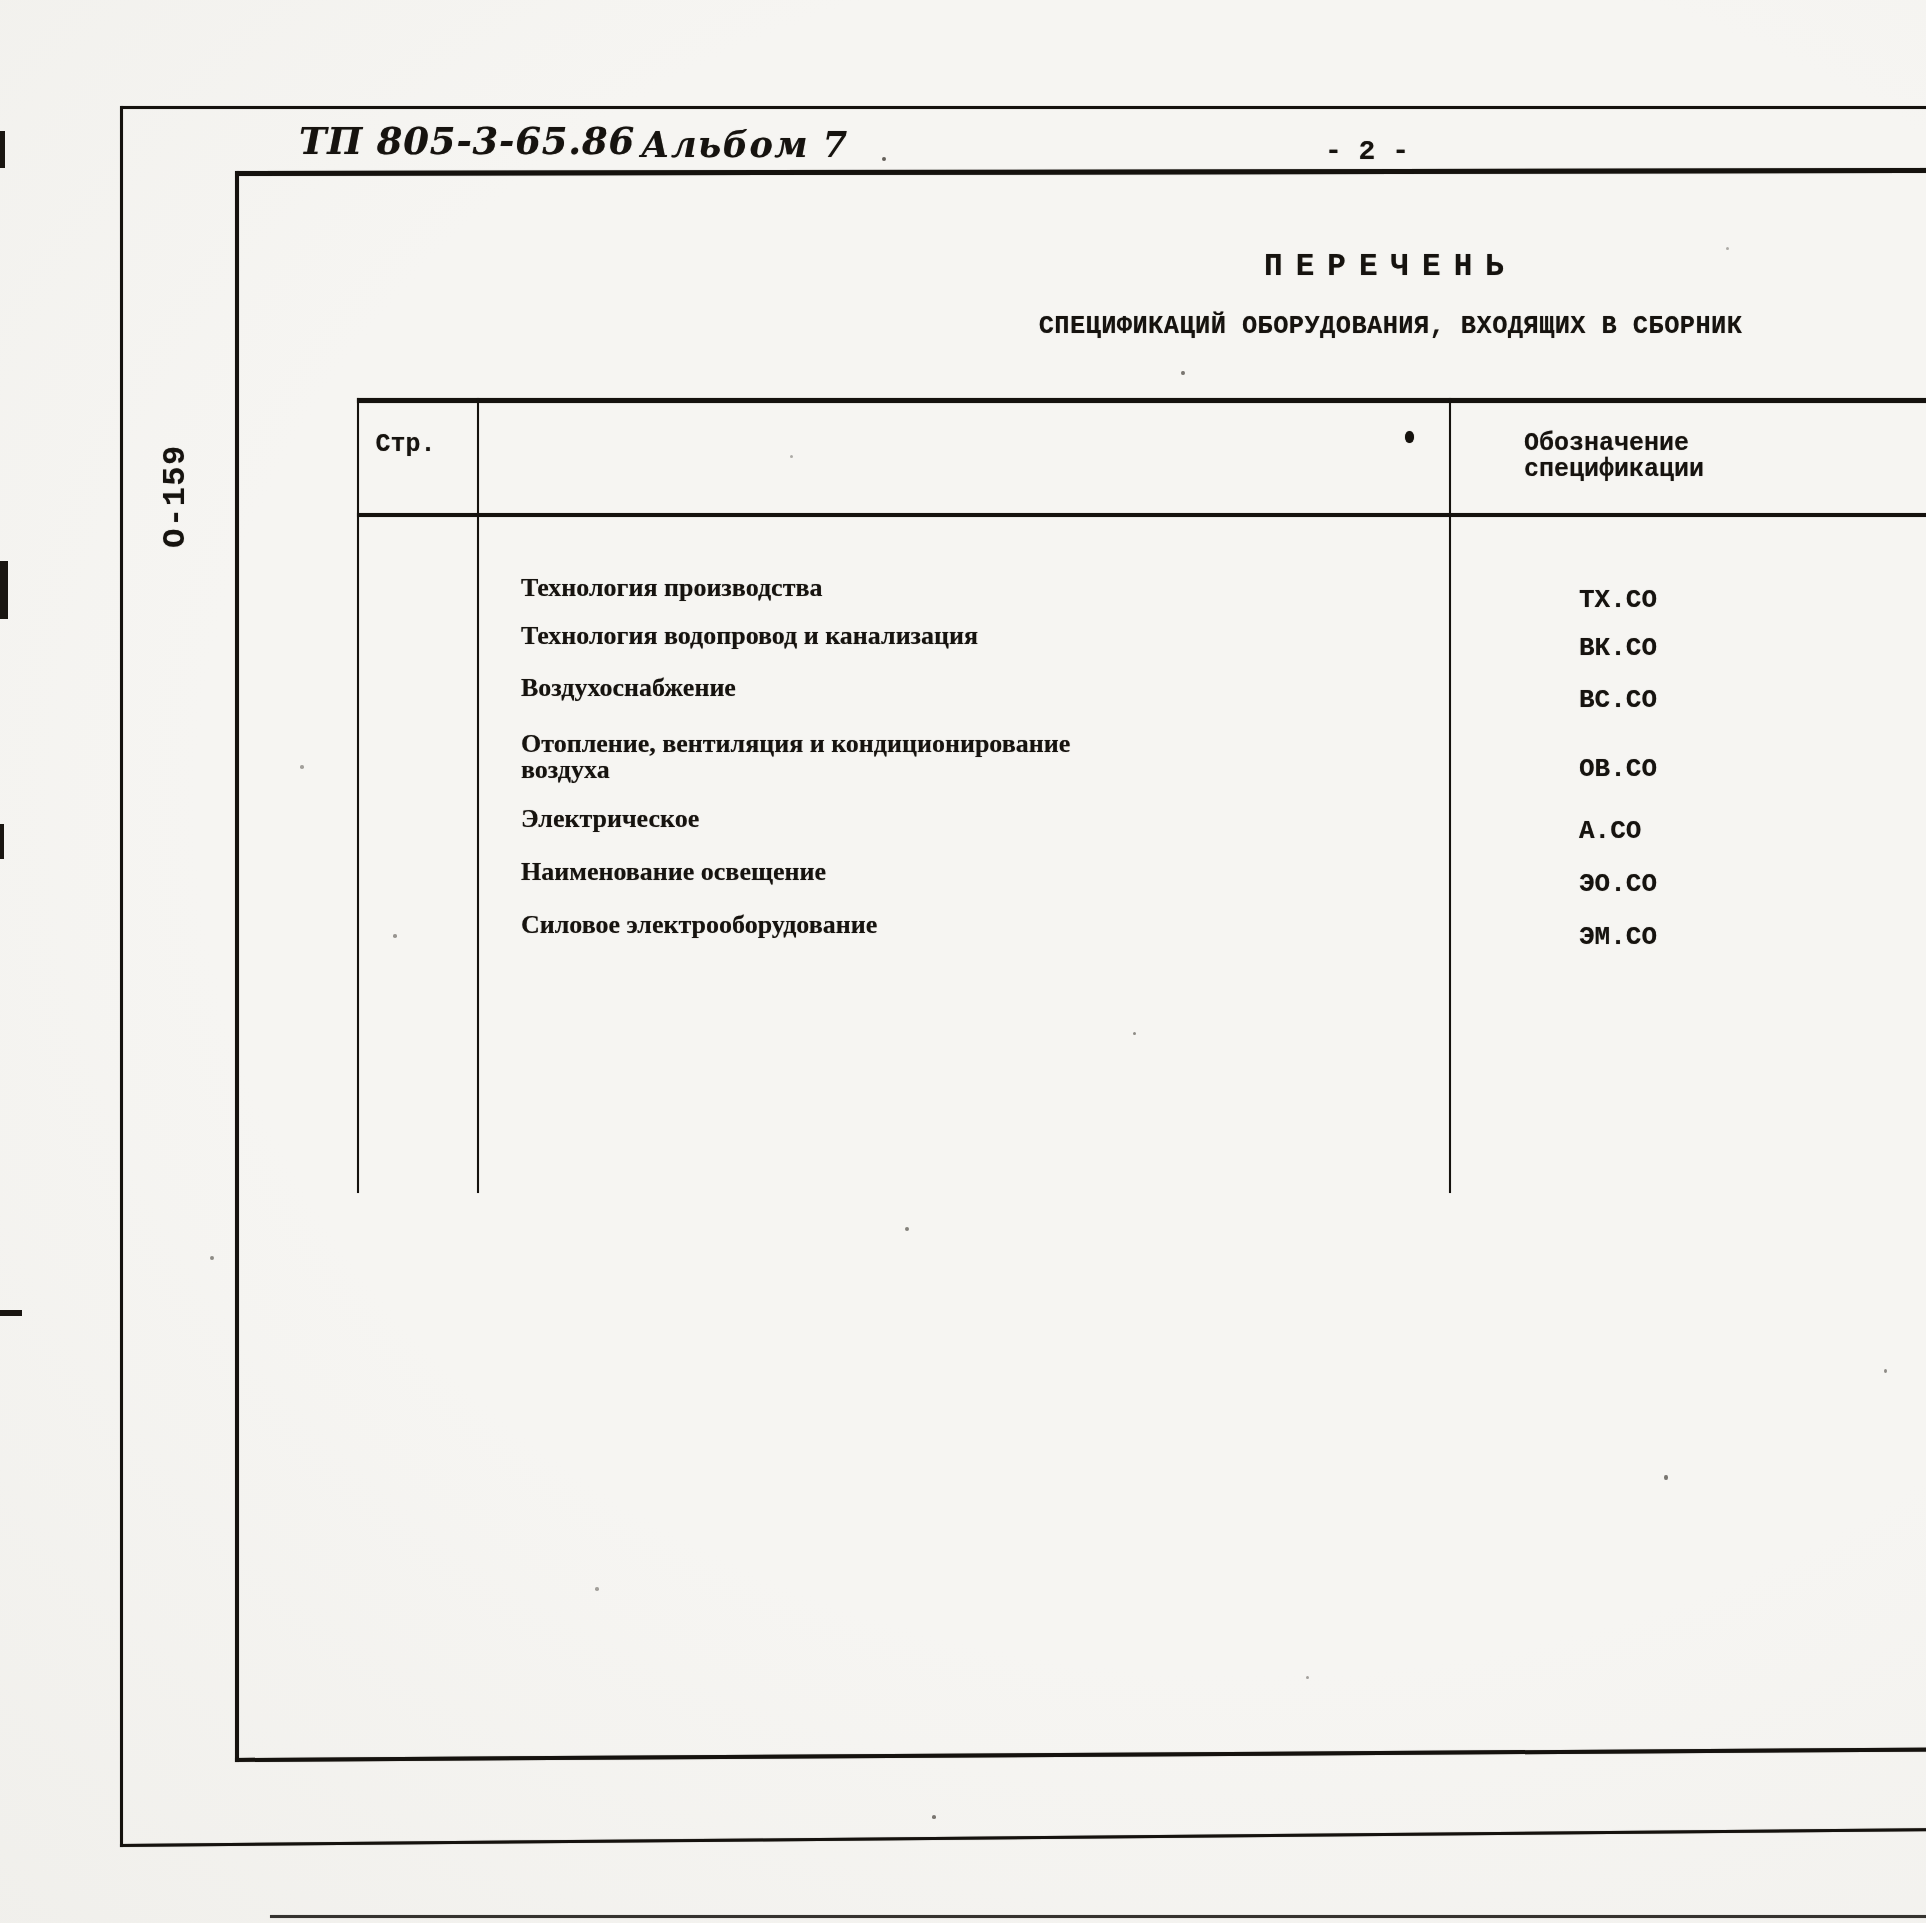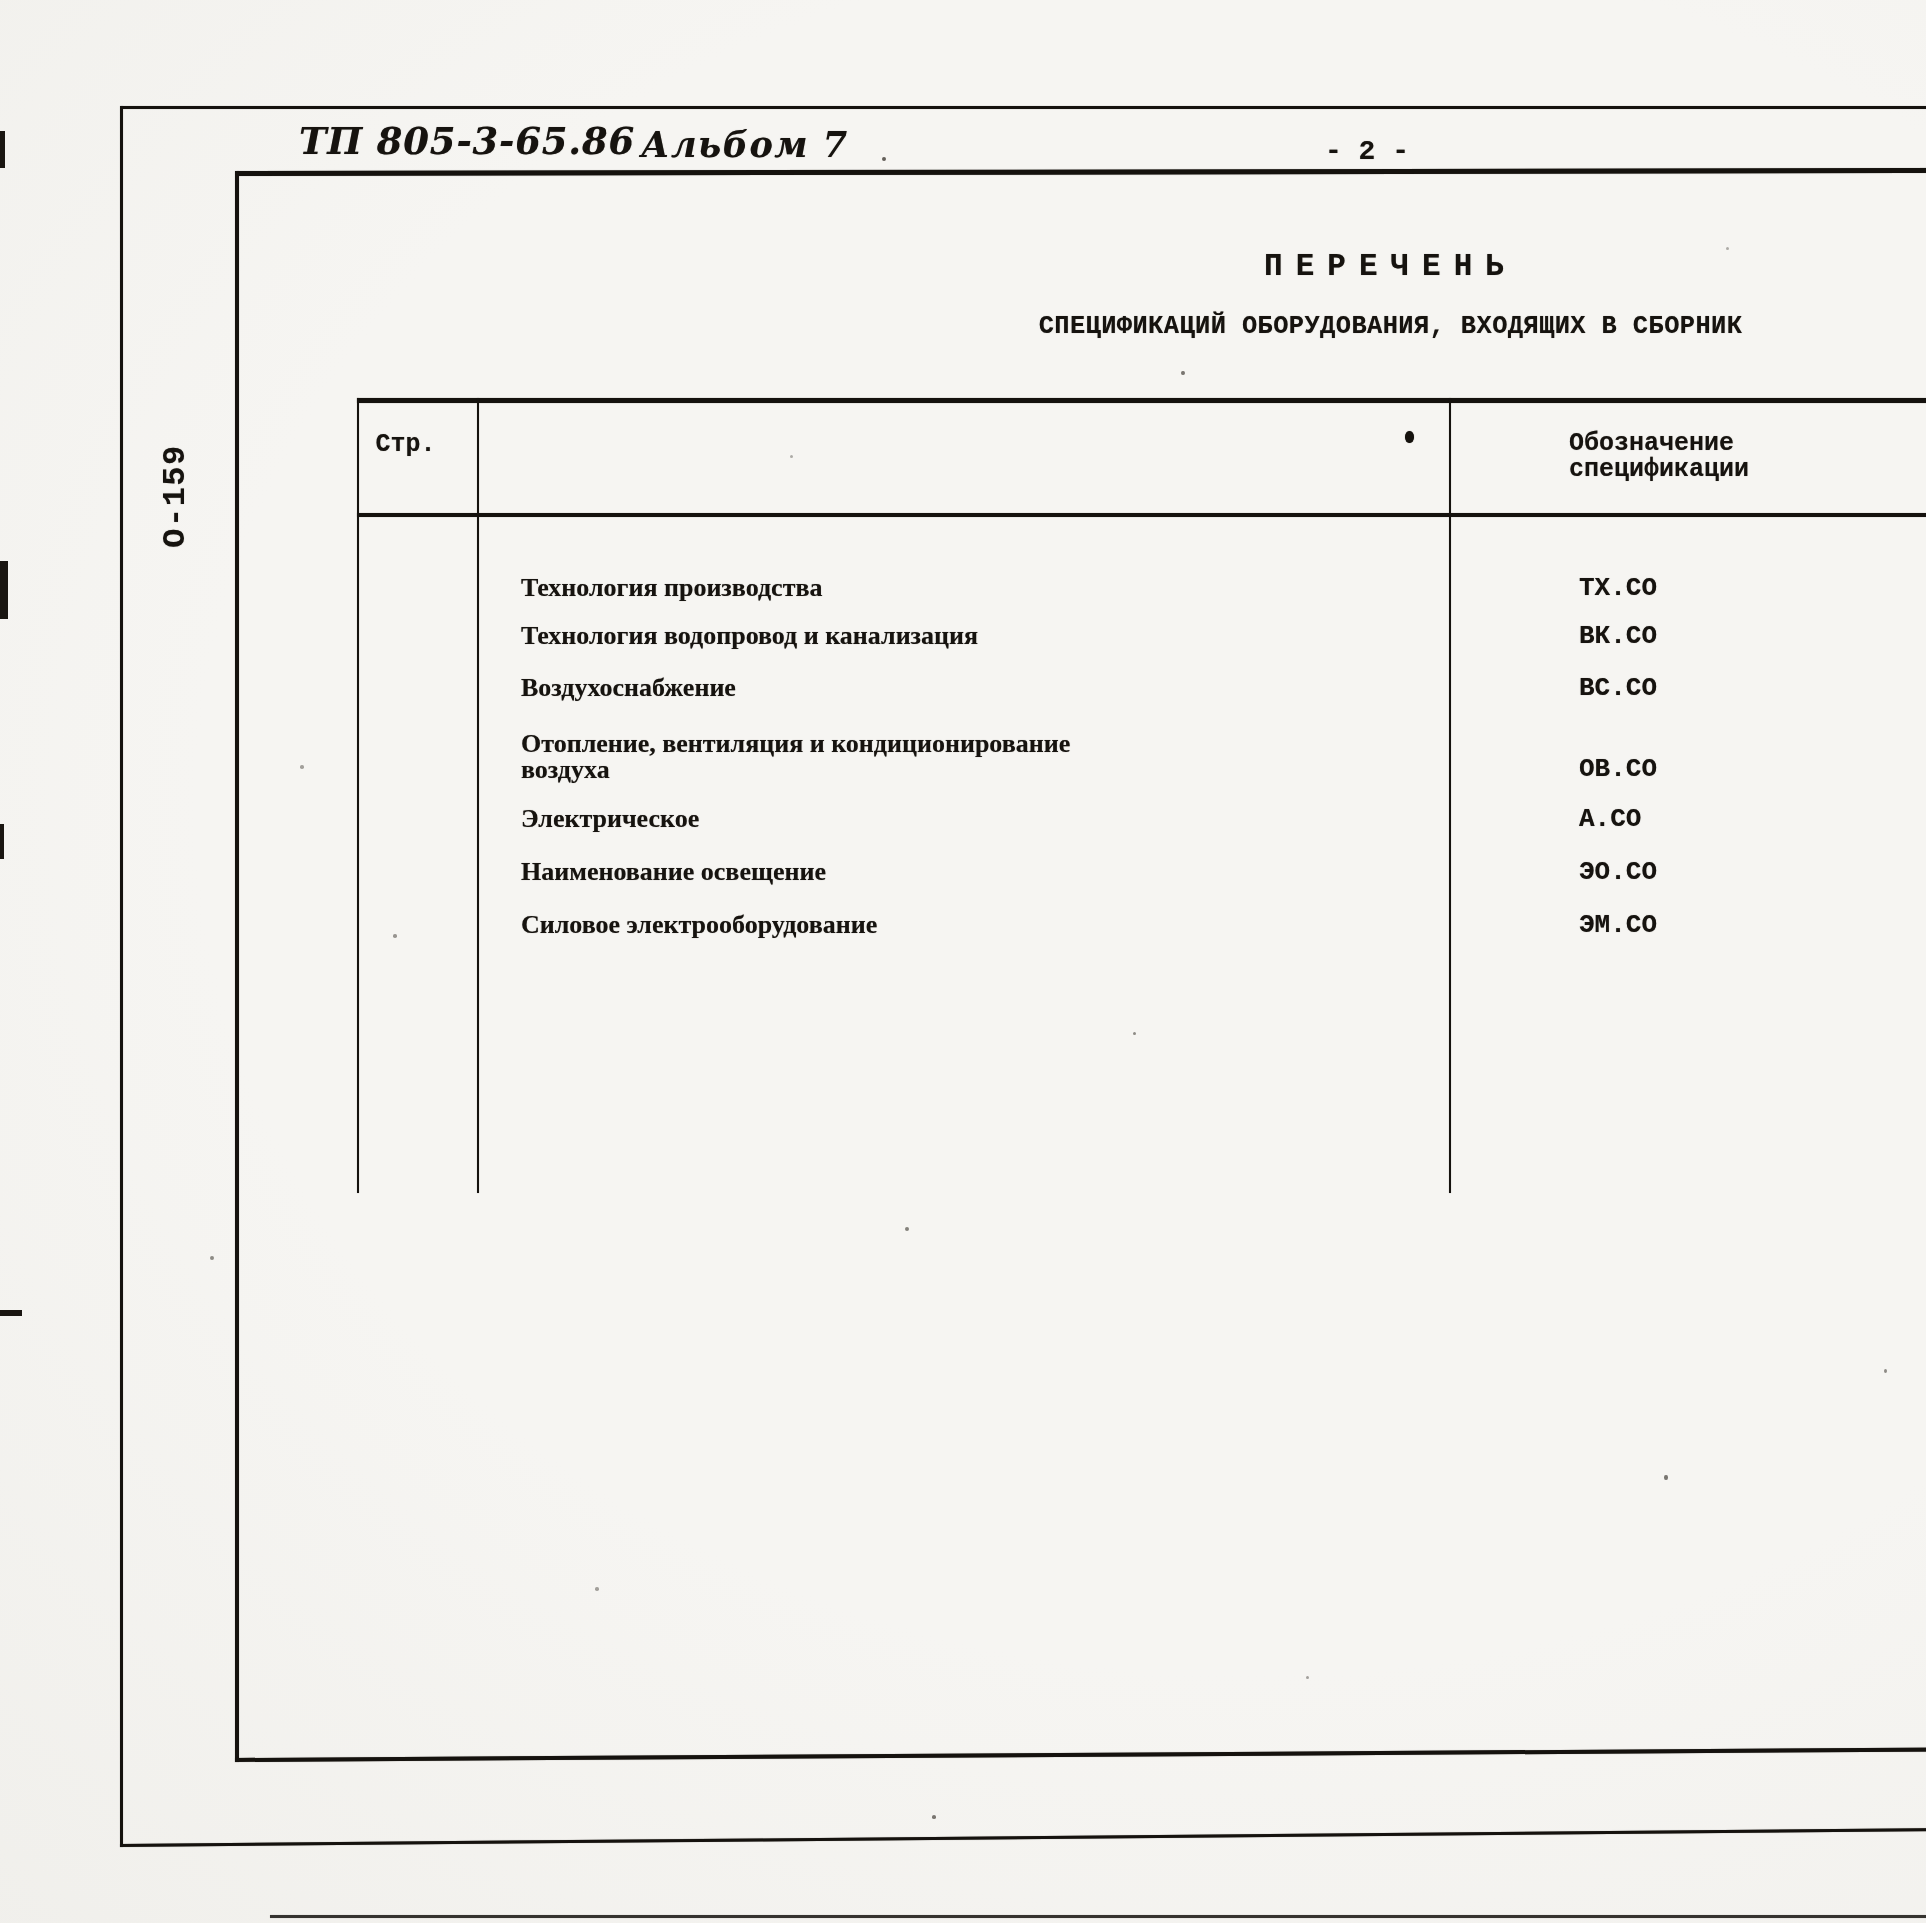--- a/index.html
+++ b/index.html
@@ -57,40 +57,40 @@
   }
   .title-sub {
     left: 237px; top: 314px; width: 2307px;
     text-align: center;
     font-size: 25.4px;
     letter-spacing: 0.4px;
   }
   .th { font-size: 25px; line-height: 26px; }
   .th0 { left: 357px; top: 432px; width: 97px; text-align: center; }
   .th1 { left: 675px; top: 431px; }
-  .th2 { left: 1569px; top: 431px; }
+  .th2 { left: 1524px; top: 431px; }
   .ink-dot {
     position: absolute;
     left: 1405px; top: 431px;
     width: 8.5px; height: 11.6px;
     background: #15120e;
     border-radius: 50%;
     box-shadow: 0 0 0.8px rgba(20,16,10,0.7);
   }
   .trow { position: absolute; left: 0; width: 2610px; }
   .trow span {
     position: absolute;
     font-weight: bold;
     font-size: 26px;
     line-height: 26px;
     white-space: pre-line;
     text-shadow: 0 0 0.8px rgba(30,24,16,0.5);
   }
   .c-name { left: 521px; top: 0; font-family: Liberation Serif, serif; }
-  .c-spec { left: 1579px; top: 0; }
+  .c-spec { left: 1579px; top: 12px; }
   .r1 { top: 575px; }
   .r2 { top: 623px; }
   .r3 { top: 675px; }
   .r4 { top: 731px; }
   .r4 .c-spec, .r4 .c-org { top: 25px; }
   .r5 { top: 806px; }
   .r6 { top: 859px; }
   .r7 { top: 912px; }
   .speck {
     position: absolute;

